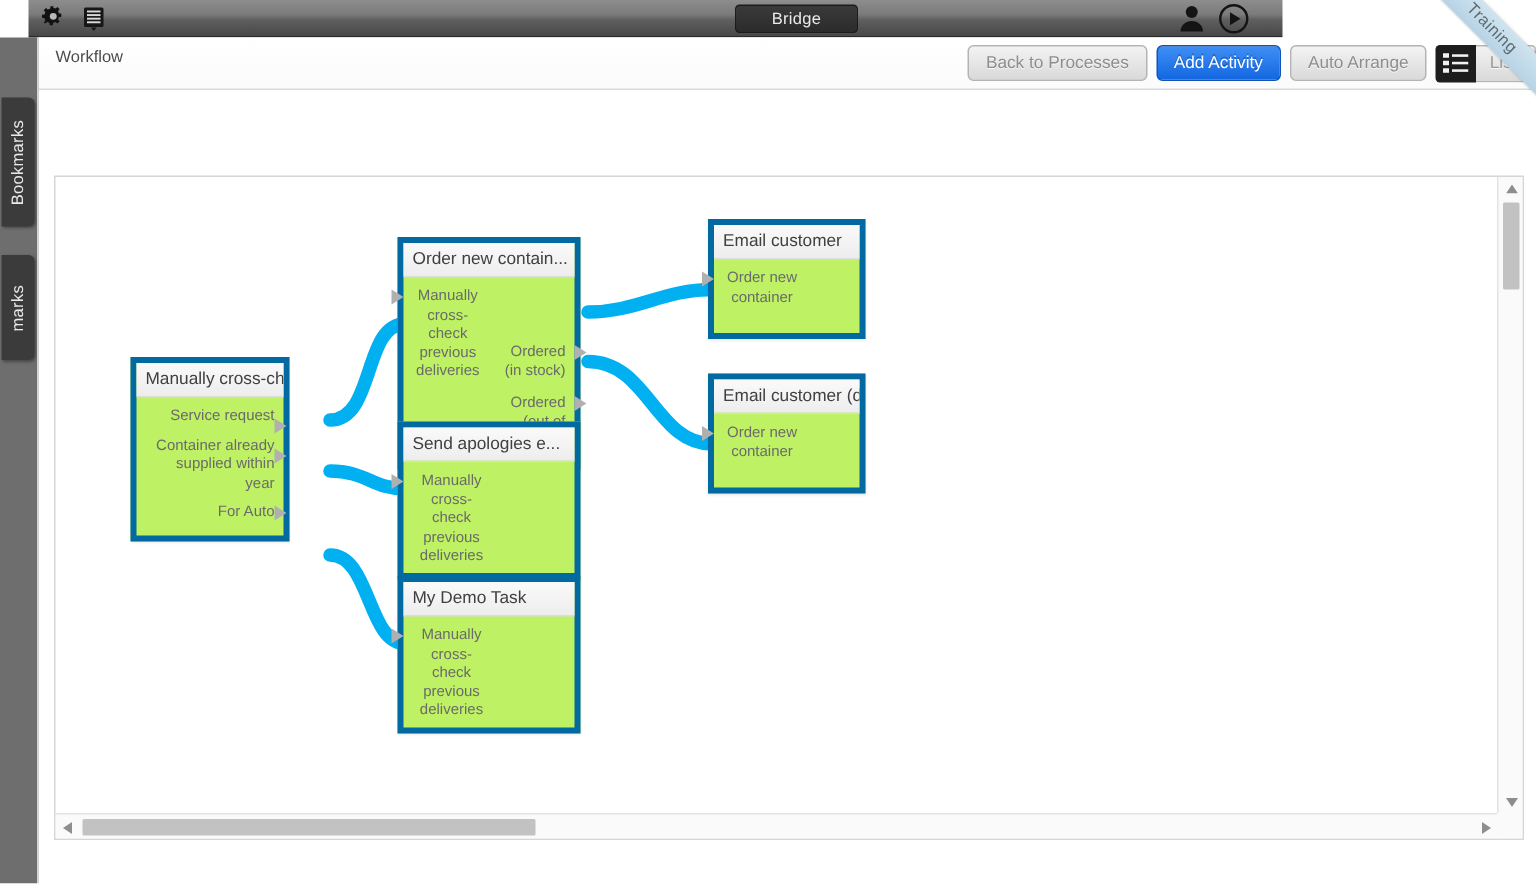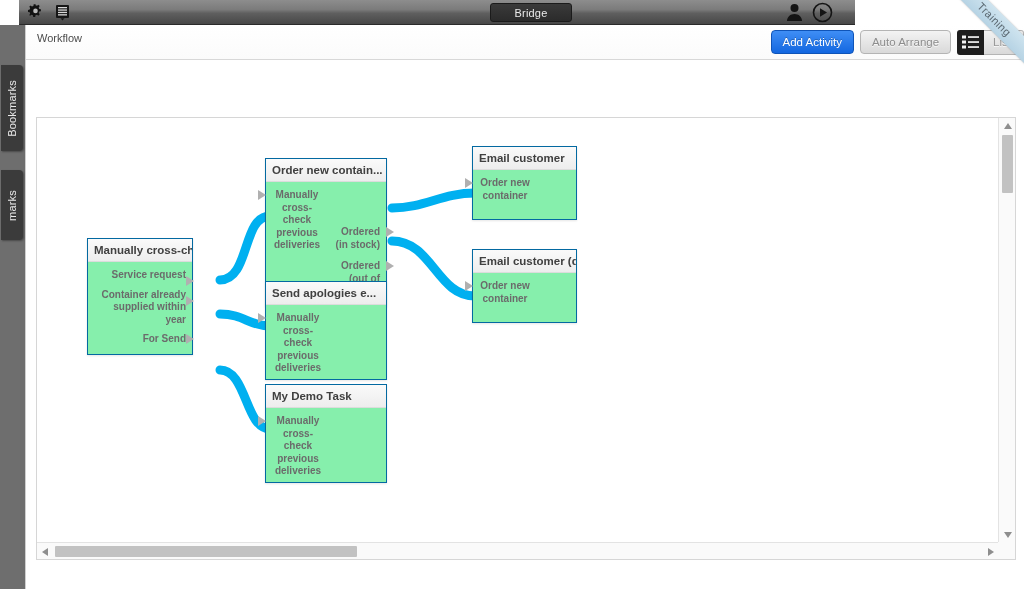--- a/index.html
+++ b/index.html
@@ -167,24 +167,23 @@
     background: #c2c2c2; border-radius: 1px;
   }
   .sb-corner { position:absolute; right:0; bottom:0; width:17px;height:17px;background:#fafafa; }
 
   
   .diagram { position: absolute; left: 0; top: 0; width: 962px; height: 425px; }
   .edges { position: absolute; left: 0; top: 0; width: 962px; height: 425px; }
 
   .node {
     position: absolute;
-    background: #86efac;
-    border: 1px solid #0369a1;
+    background: #bef264;
+    border: 4px solid #0369a1;
     box-shadow: 0 1px 2px rgba(0,0,0,.10);
-    font-weight: bold;
   }
   .node-header {
     height: 23px; line-height: 22px;
     padding: 0 6px;
     font-size: 11.5px; color: #404040;
     background: linear-gradient(to bottom,#fafafa,#ededed);
     border-bottom: 1px solid #dcdcdc;
     white-space: nowrap; overflow: hidden;
   }
   .node-body { position: relative; padding: 7px 6px 8px 6px; }
@@ -260,20 +259,21 @@
       <span>marks</span>
     </div>
   </div>
 
   <div class="main-panel">
 
     <div class="toolbar">
       <div class="wf-label">Workflow</div>
 
       <div class="tb-buttons">
+        <button class="btn">Back to Processes</button>
         <button class="btn btn-primary">Add Activity</button>
         <button class="btn">Auto Arrange</button>
         <div class="btn-list">
           <span class="list-icon-box">
             <svg width="17" height="14" viewBox="0 0 17 14">
               <rect x="0" y="0.5" width="4" height="3" fill="#f2f2f2"></rect>
               <rect x="6" y="1.2" width="11" height="1.7" fill="#f2f2f2"></rect>
               <rect x="0" y="5.5" width="4" height="3" fill="#f2f2f2"></rect>
               <rect x="6" y="6.2" width="11" height="1.7" fill="#f2f2f2"></rect>
               <rect x="0" y="10.5" width="4" height="3" fill="#f2f2f2"></rect>
@@ -311,21 +311,21 @@
             <div class="node-body">
               <div class="port-block" style="position:relative;">
                 <div class="port-col port-out">Service request</div>
                 <span class="port-arrow out" style="top:7px;"></span>
               </div>
               <div class="port-block" style="position:relative;">
                 <div class="port-col port-out">Container already supplied within year</div>
                 <span class="port-arrow out" style="top:7px;"></span>
               </div>
               <div class="port-block" style="position:relative;">
-                <div class="port-col port-out">For Send</div>
+                <div class="port-col port-out">For Auto</div>
                 <span class="port-arrow out" style="top:1px;"></span>
               </div>
             </div>
           </div>
 
           <div class="node" style="left:228px; top:40px; width:122px;">
             <div class="node-header">Order new contain...</div>
             <div class="node-body two-col" style="position:relative;">
               <div style="width:50px; position:relative;">
                 <div class="port-col port-in">Manually cross-check previous deliveries</div>

